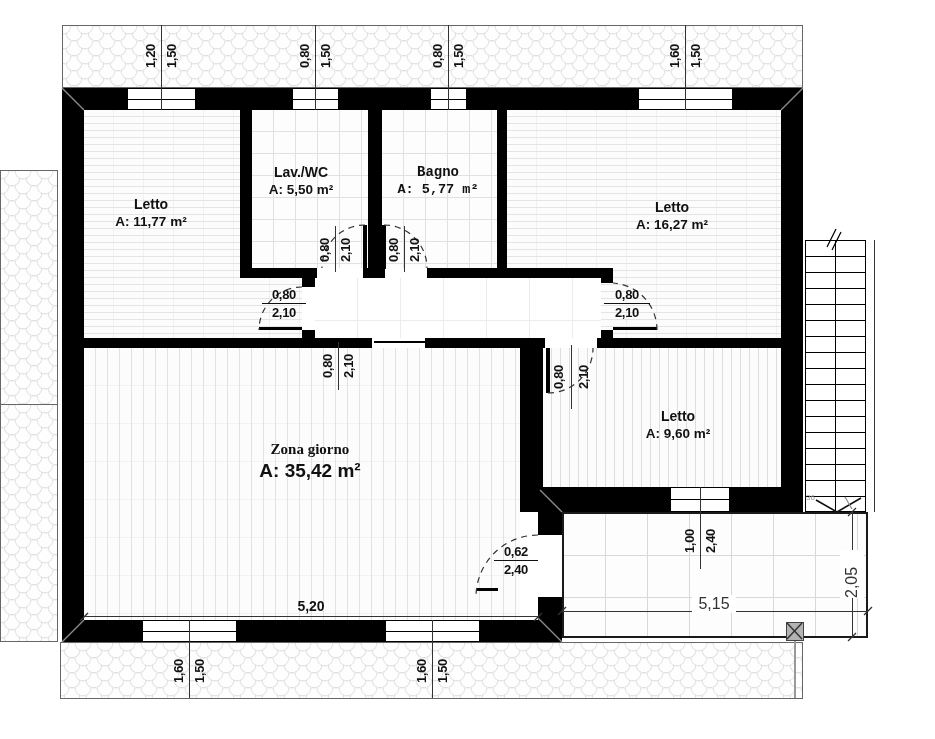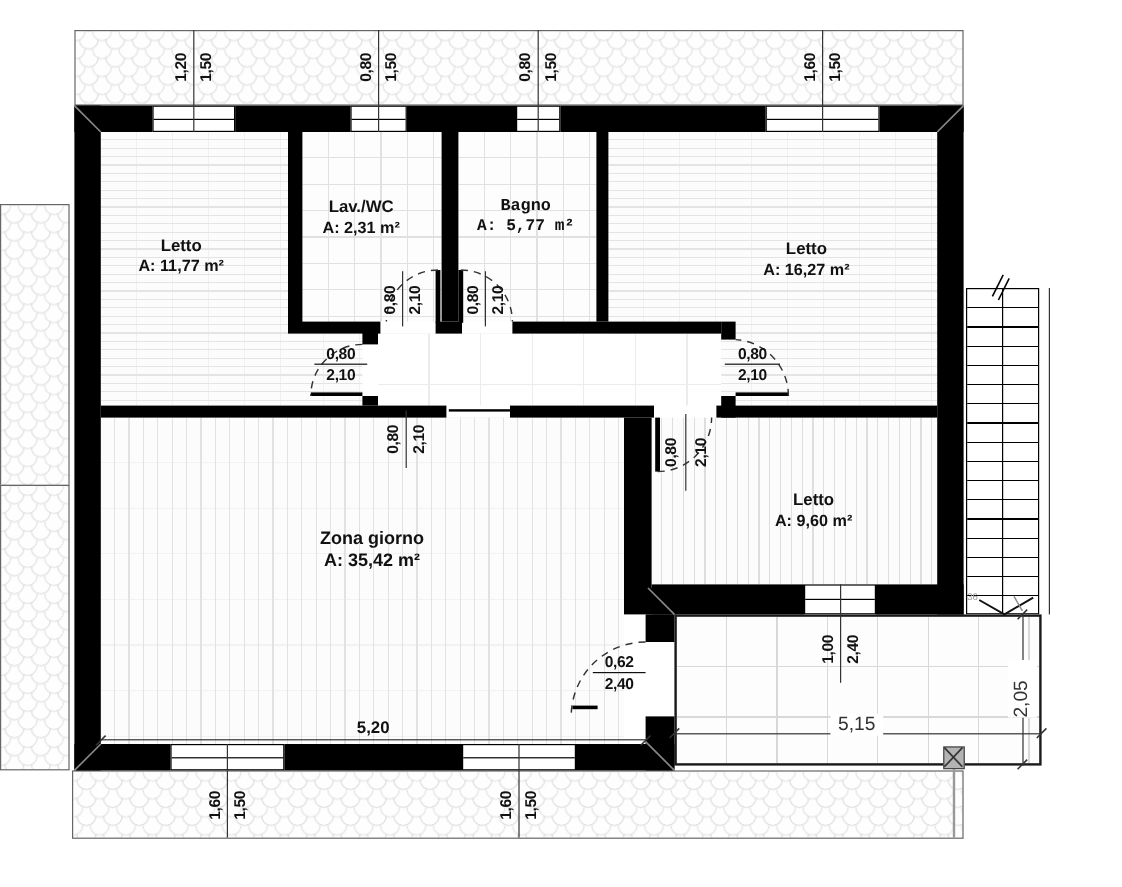--- a/index.html
+++ b/index.html
@@ -200,37 +200,37 @@
     <div class="bar"></div>
     <span>2,40</span>
   </div>
 
   <div class="rlabel z6" style="left:91px;top:196px;width:120px;">
     <div class="nm">Letto</div>
     <div class="ar">A: 11,77 m²</div>
   </div>
   <div class="rlabel z6" style="left:241px;top:164px;width:120px;">
     <div class="nm">Lav./WC</div>
-    <div class="ar">A: 2,31 m²</div>
+    <div class="ar">A: 5,50 m²</div>
   </div>
   <div class="rlabel z6" style="left:378px;top:164px;width:120px;font-family:Liberation Mono, monospace;">
     <div class="nm">Bagno</div>
     <div class="ar">A: 5,77 m²</div>
   </div>
   <div class="rlabel z6" style="left:612px;top:199px;width:120px;">
     <div class="nm">Letto</div>
     <div class="ar">A: 16,27 m²</div>
   </div>
   <div class="rlabel z6" style="left:618px;top:408px;width:120px;">
     <div class="nm">Letto</div>
     <div class="ar">A: 9,60 m²</div>
   </div>
   <div class="rlabel z6" style="left:230px;top:440px;width:160px;">
-    <div style="font-size:15px;">Zona giorno</div>
-    <div style="font-size:15px;">A: 35,42 m²</div>
+    <div style="font-size:15px;font-family:Liberation Serif, serif;">Zona giorno</div>
+    <div style="font-size:19px;">A: 35,42 m²</div>
   </div>
 
   <div class="biglabel z6" style="left:289px;top:598px;width:44px;font-size:14px;font-weight:700;">5,20</div>
   <div class="biglabel dimnum z6" style="left:692px;top:595px;width:38px;">5,15</div>
   <div class="dimnum vtext z6" style="position:absolute;left:840px;top:550px;height:48px;">2,05</div>
 
   <svg class="overlay" width="935" height="739" viewBox="0 0 935 739">
     <g stroke="#333" stroke-width="1.2" fill="none" stroke-dasharray="6 5">
       <path d="M365,225 A43,43 0 0 0 322,268"></path>
       <path d="M384,225 A43,43 0 0 1 427,268"></path>

